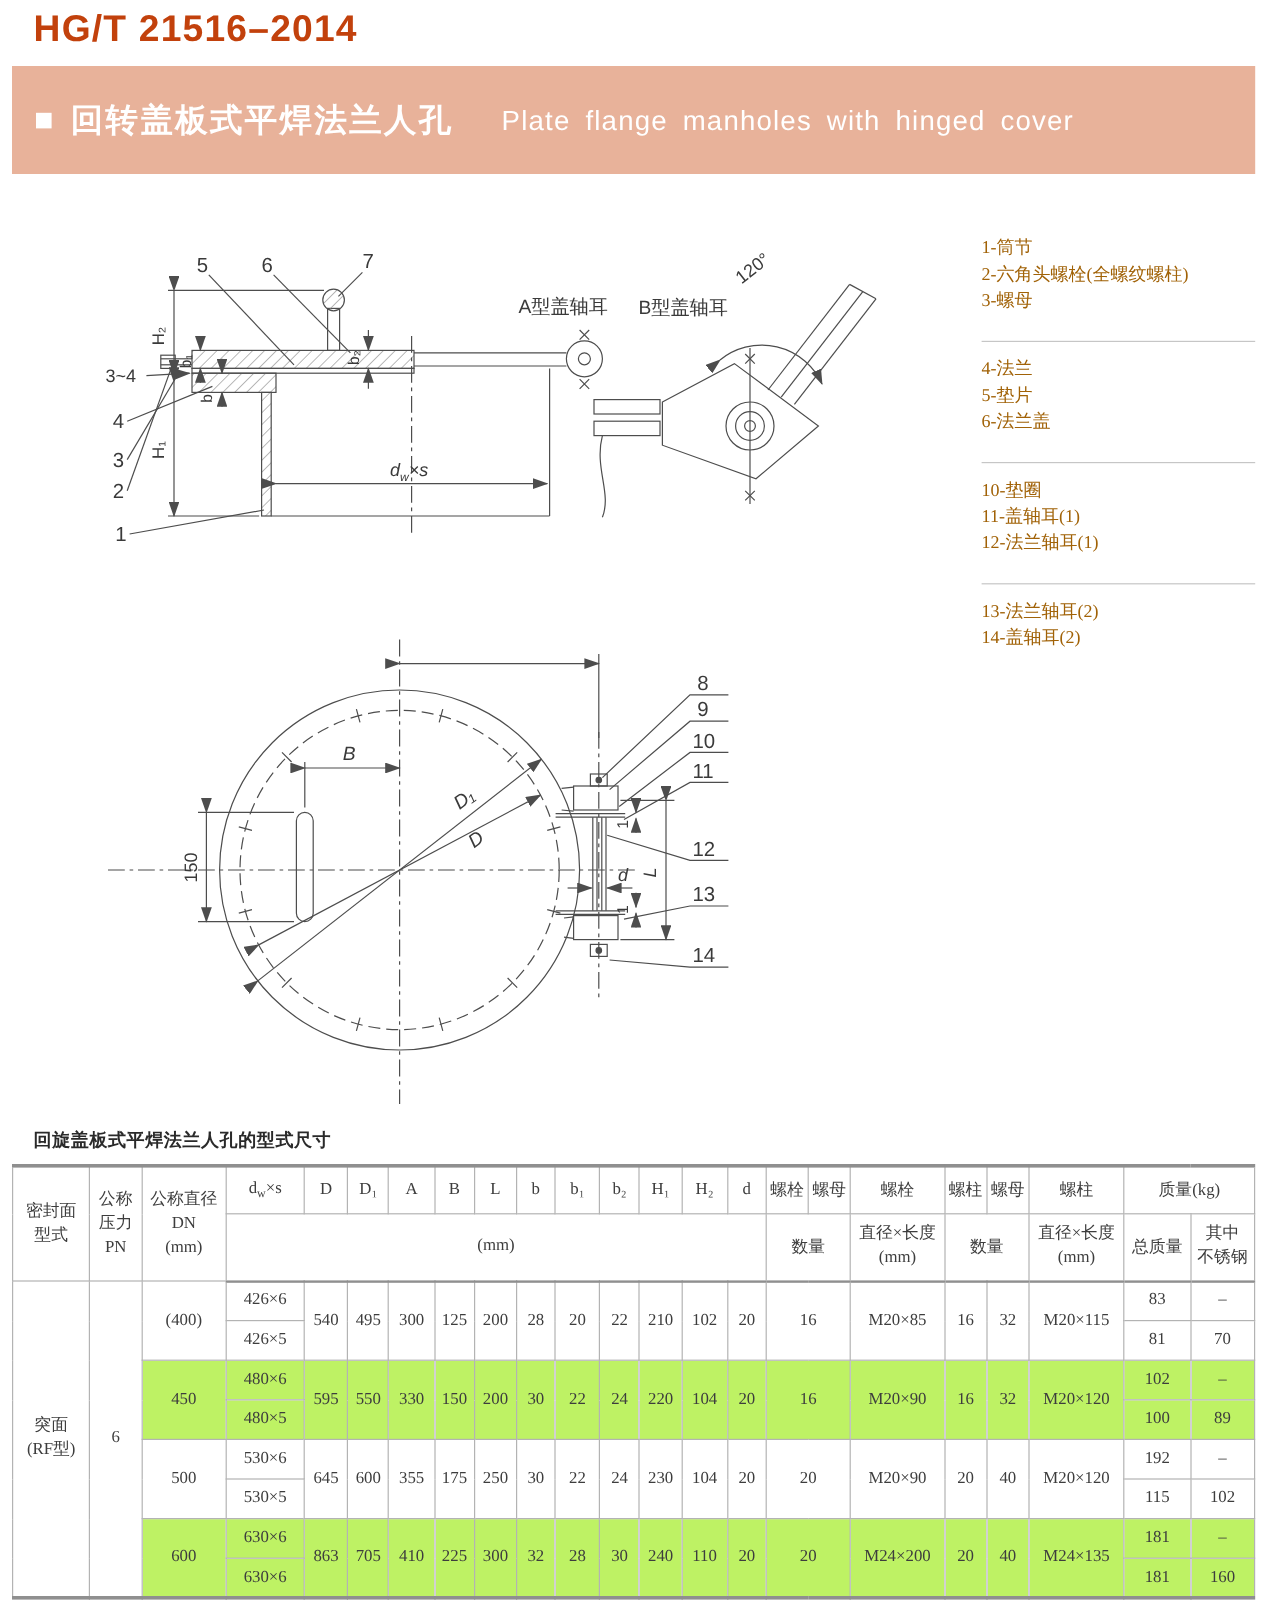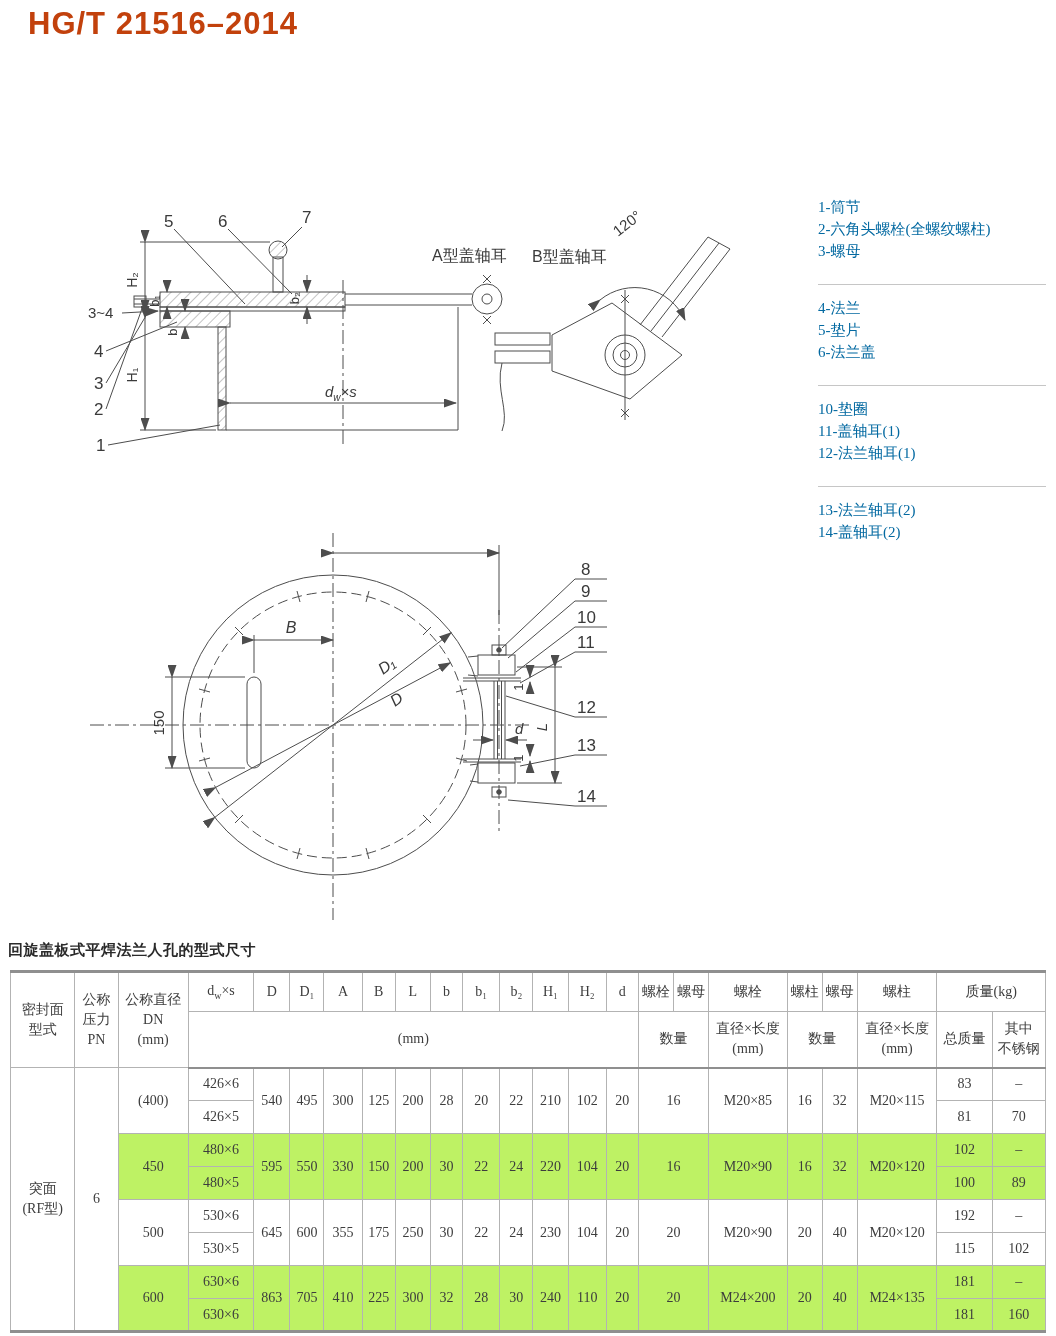--- a/index.html
+++ b/index.html
@@ -8,25 +8,25 @@
   .doc-number{position:absolute;left:28px;top:6px;font-family:"Liberation Sans",sans-serif;
         font-size:31px;font-weight:700;color:#c2410c;letter-spacing:1px;}
   .banner{position:absolute;left:10px;top:55px;width:1036px;height:90px;display:flex;
         align-items:center;padding-left:20px;box-sizing:border-box;color:#fff;
         font-family:"Liberation Sans",sans-serif;}
   .banner .bullet{width:13px;height:13px;background:#fff;margin-right:16px;flex:0 0 auto;}
   .banner .zh{font-size:27px;font-weight:600;letter-spacing:2px;margin-right:40px;white-space:nowrap;}
   .banner .en{font-size:23px;font-weight:400;letter-spacing:1px;word-spacing:5px;white-space:nowrap;}
   .svgwrap{position:absolute;}
   svg text{font-family:"Liberation Sans",sans-serif;fill:#3a3a3a;}
-  .parts{position:absolute;left:818px;top:196px;width:228px;font-size:15px;line-height:22px;color:#0369a1;}
+  .parts{position:absolute;left:818px;top:196px;width:228px;font-size:15px;line-height:22px;color:#a16207;}
   .pgroup{padding:12px 0 22px 0;border-bottom:1px solid #c6c6c6;}
   .pgroup:first-child{padding-top:0;}
   .pgroup:last-child{border-bottom:none;}
-  .table-title{position:absolute;left:8px;top:941px;font-family:"Liberation Sans",sans-serif;
+  .table-title{position:absolute;left:28px;top:941px;font-family:"Liberation Sans",sans-serif;
         font-size:15px;font-weight:600;color:#2a2a2a;letter-spacing:.5px;}
   table.spec{position:absolute;left:10px;top:970px;width:1036px;border-collapse:collapse;
         table-layout:fixed;font-size:14px;color:#3d3d3d;}
   table.spec th,table.spec td{border:1px solid #b3b3b3;text-align:center;vertical-align:middle;
         padding:0 1px;font-weight:normal;overflow:hidden;}
   table.spec{border-top:3px solid #8f8f8f;border-bottom:3px solid #8f8f8f;}
   table.spec thead tr:last-child th{border-bottom:2px solid #8f8f8f;}
   .ml{white-space:pre-line;line-height:1.45;}
   tr.hr1{height:40px;}
   tr.hr2{height:56px;}
@@ -34,20 +34,25 @@
   td.shaded,tr.shadedrow td.gcell{background:#bef264;}
   .sub{font-size:10px;}
 </style>
 </head>
 <body>
 
 <div class="page">
 
   <div class="doc-number">HG/T 21516–2014</div>
 
+  <div class="banner" style="background:#e8b29a;">
+    <span class="bullet"></span>
+    <span class="zh">回转盖板式平焊法兰人孔</span>
+    <span class="en">Plate flange manholes with hinged cover</span>
+  </div>
 
   <div class="svgwrap" style="left:40px;top:185px;width:780px;height:312px;">
   <svg width="780" height="312" viewBox="0 0 780 312">
     <defs>
       <pattern id="h1" width="7" height="7" patternUnits="userSpaceOnUse" patternTransform="rotate(45)">
         <line x1="0" y1="0" x2="0" y2="7" stroke="#8a8a8a" stroke-width="1"></line>
       </pattern>
       <marker id="ar" markerWidth="13" markerHeight="9" refX="12" refY="4.5" orient="auto" markerUnits="userSpaceOnUse">
         <path d="M0,0 L13,4.5 L0,9 z" fill="#4d4d4d"></path>
       </marker>

